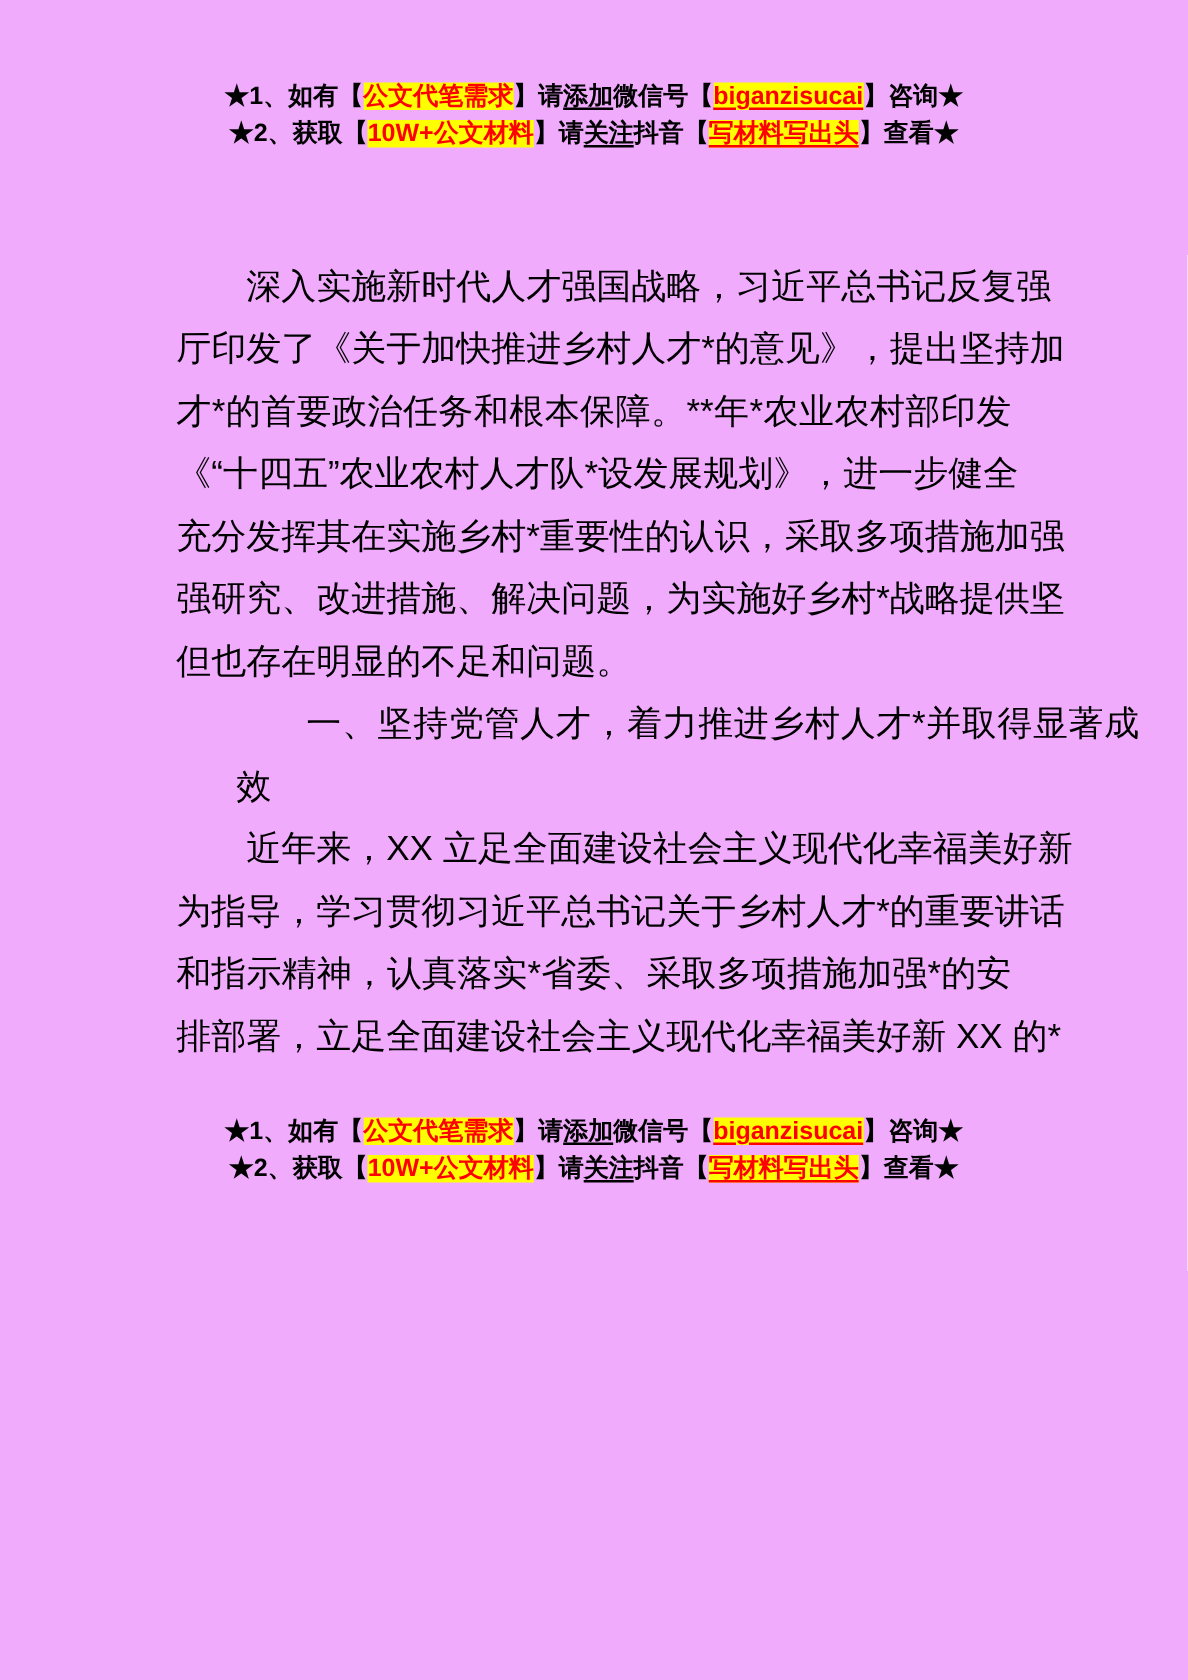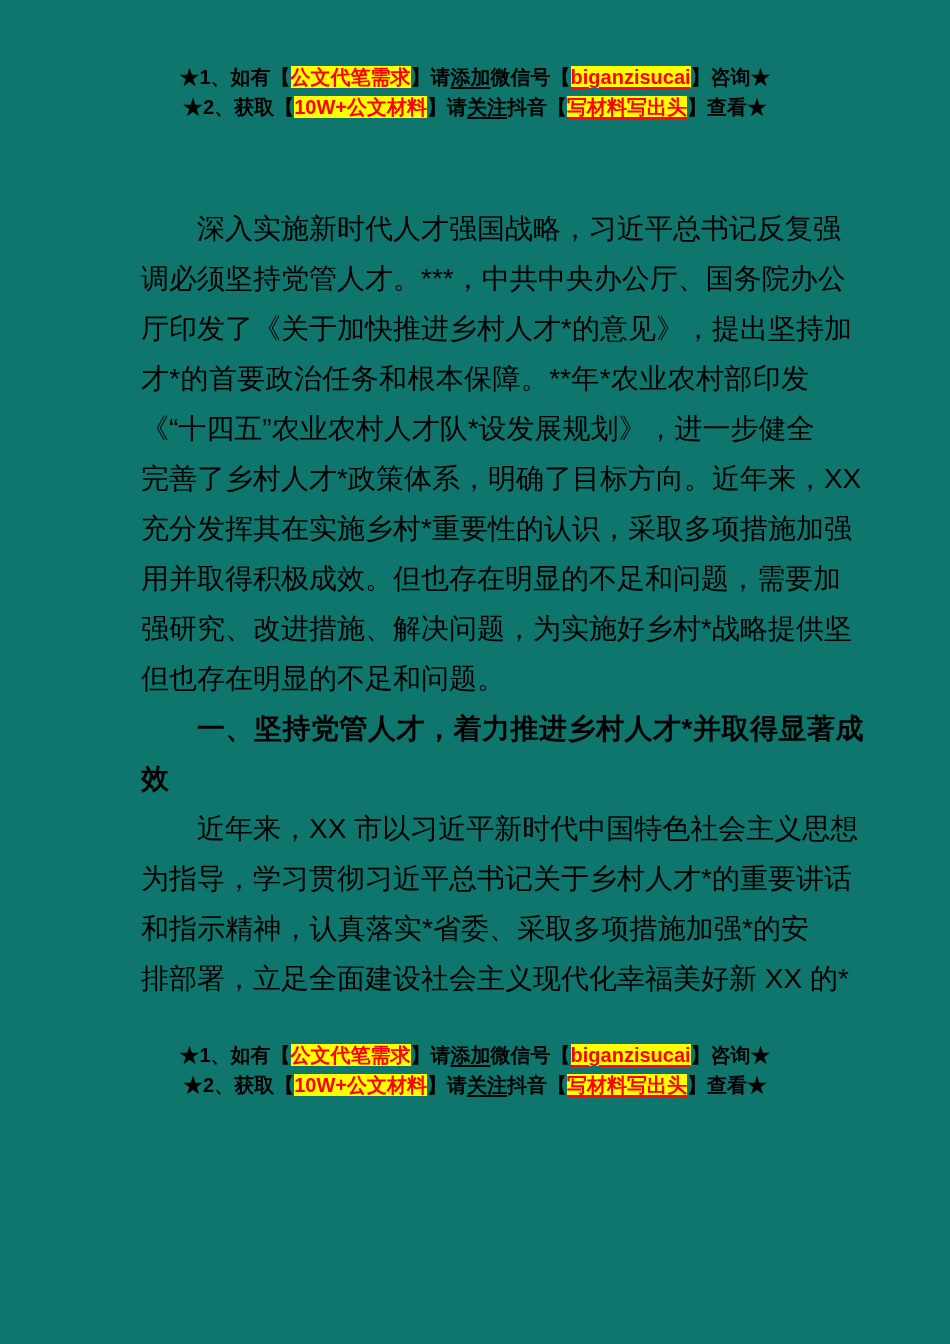--- a/index.html
+++ b/index.html
@@ -1,20 +1,20 @@
 <!DOCTYPE html>
 <html><head>
 <meta charset="utf-8">
 <style>
   html, body { margin: 0; padding: 0; background: #ffffff; }
   .page {
     position: relative;
     width: 950px;
     height: 1344px;
-    background: #0f766e;
+    background: #f0abfc;
     overflow: hidden;
     font-family: "Liberation Sans", sans-serif;
     color: #000000;
   }
   
   .promo {
     text-align: center;
     font-size: 20px;
     font-weight: bold;
     line-height: 30px;
@@ -49,47 +49,44 @@
     width: 668px;
     height: 50px;
     line-height: 50px;
     font-size: 28px;
     text-align: justify;
     text-align-last: justify;
     white-space: nowrap;
   }
   .doc-line.indent { padding-left: 56px; }
   .doc-line.end { text-align-last: left; }
-  .doc-line.heading { font-weight: bold; letter-spacing: 0.5px; }
+  .doc-line.heading { font-weight: normal; letter-spacing: 0.5px; margin-left: 48px; }
 </style>
 </head>
 <body>
 
 <div class="page">
 
   <div class="promo promo-top">
     <div><span class="">★1、如有【</span><span class="red hl">公文代笔需求</span><span class="">】请</span><span class="ul">添加</span><span class="">微信号【</span><span class="red hl ul">biganzisucai</span><span class="">】咨询★</span></div>
     <div><span class="">★2、获取【</span><span class="red hl">10W+公文材料</span><span class="">】请</span><span class="ul">关注</span><span class="">抖音【</span><span class="red hl ul">写材料写出头</span><span class="">】查看★</span></div>
   </div>
 
 
   <div class="content">
       <div class="doc-line indent">深入实施新时代人才强国战略，习近平总书记反复强</div>
-      <div class="doc-line">调必须坚持党管人才。***，中共中央办公厅、国务院办公</div>
       <div class="doc-line">厅印发了《关于加快推进乡村人才*的意见》，提出坚持加</div>
       <div class="doc-line">才*的首要政治任务和根本保障。**年*农业农村部印发</div>
       <div class="doc-line">《“十四五”农业农村人才队*设发展规划》，进一步健全</div>
-      <div class="doc-line">完善了乡村人才*政策体系，明确了目标方向。近年来，XX</div>
       <div class="doc-line">充分发挥其在实施乡村*重要性的认识，采取多项措施加强</div>
-      <div class="doc-line">用并取得积极成效。但也存在明显的不足和问题，需要加</div>
       <div class="doc-line">强研究、改进措施、解决问题，为实施好乡村*战略提供坚</div>
       <div class="doc-line end">但也存在明显的不足和问题。</div>
       <div class="doc-line heading indent">一、坚持党管人才，着力推进乡村人才*并取得显著成</div>
       <div class="doc-line heading end">效</div>
-      <div class="doc-line indent">近年来，XX 市以习近平新时代中国特色社会主义思想</div>
+      <div class="doc-line indent">近年来，XX 立足全面建设社会主义现代化幸福美好新</div>
       <div class="doc-line">为指导，学习贯彻习近平总书记关于乡村人才*的重要讲话</div>
       <div class="doc-line">和指示精神，认真落实*省委、采取多项措施加强*的安</div>
       <div class="doc-line">排部署，立足全面建设社会主义现代化幸福美好新 XX 的*</div>
     </div>
 
   <div class="promo promo-bottom">
     <div><span class="">★1、如有【</span><span class="red hl">公文代笔需求</span><span class="">】请</span><span class="ul">添加</span><span class="">微信号【</span><span class="red hl ul">biganzisucai</span><span class="">】咨询★</span></div>
     <div><span class="">★2、获取【</span><span class="red hl">10W+公文材料</span><span class="">】请</span><span class="ul">关注</span><span class="">抖音【</span><span class="red hl ul">写材料写出头</span><span class="">】查看★</span></div>
   </div>
 

